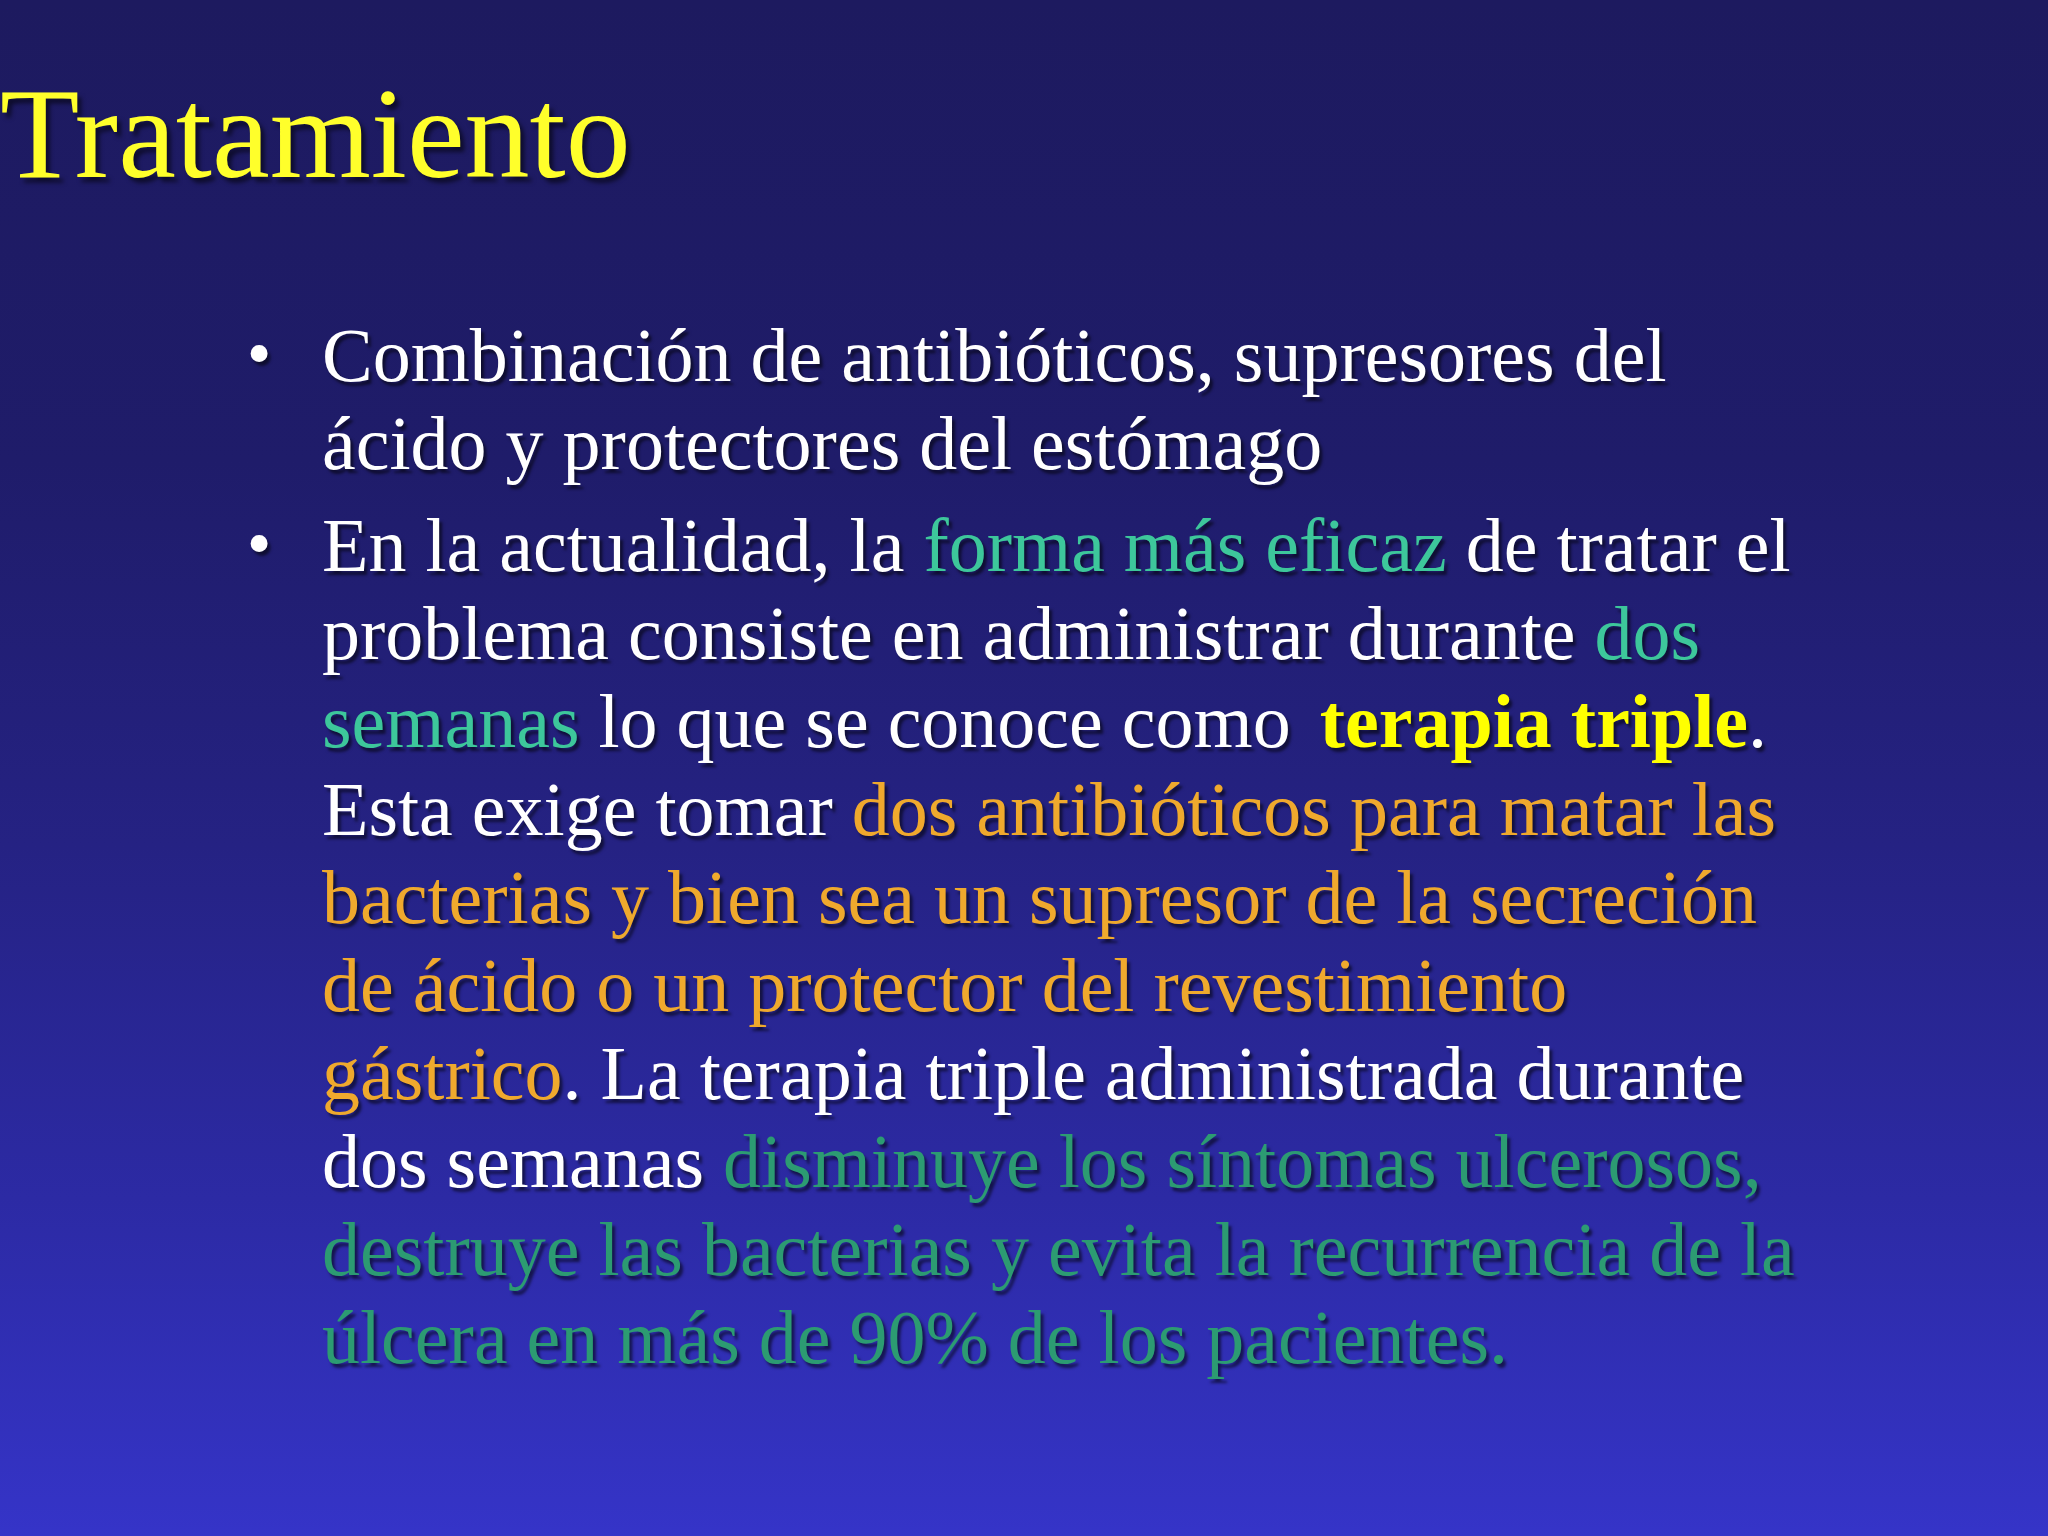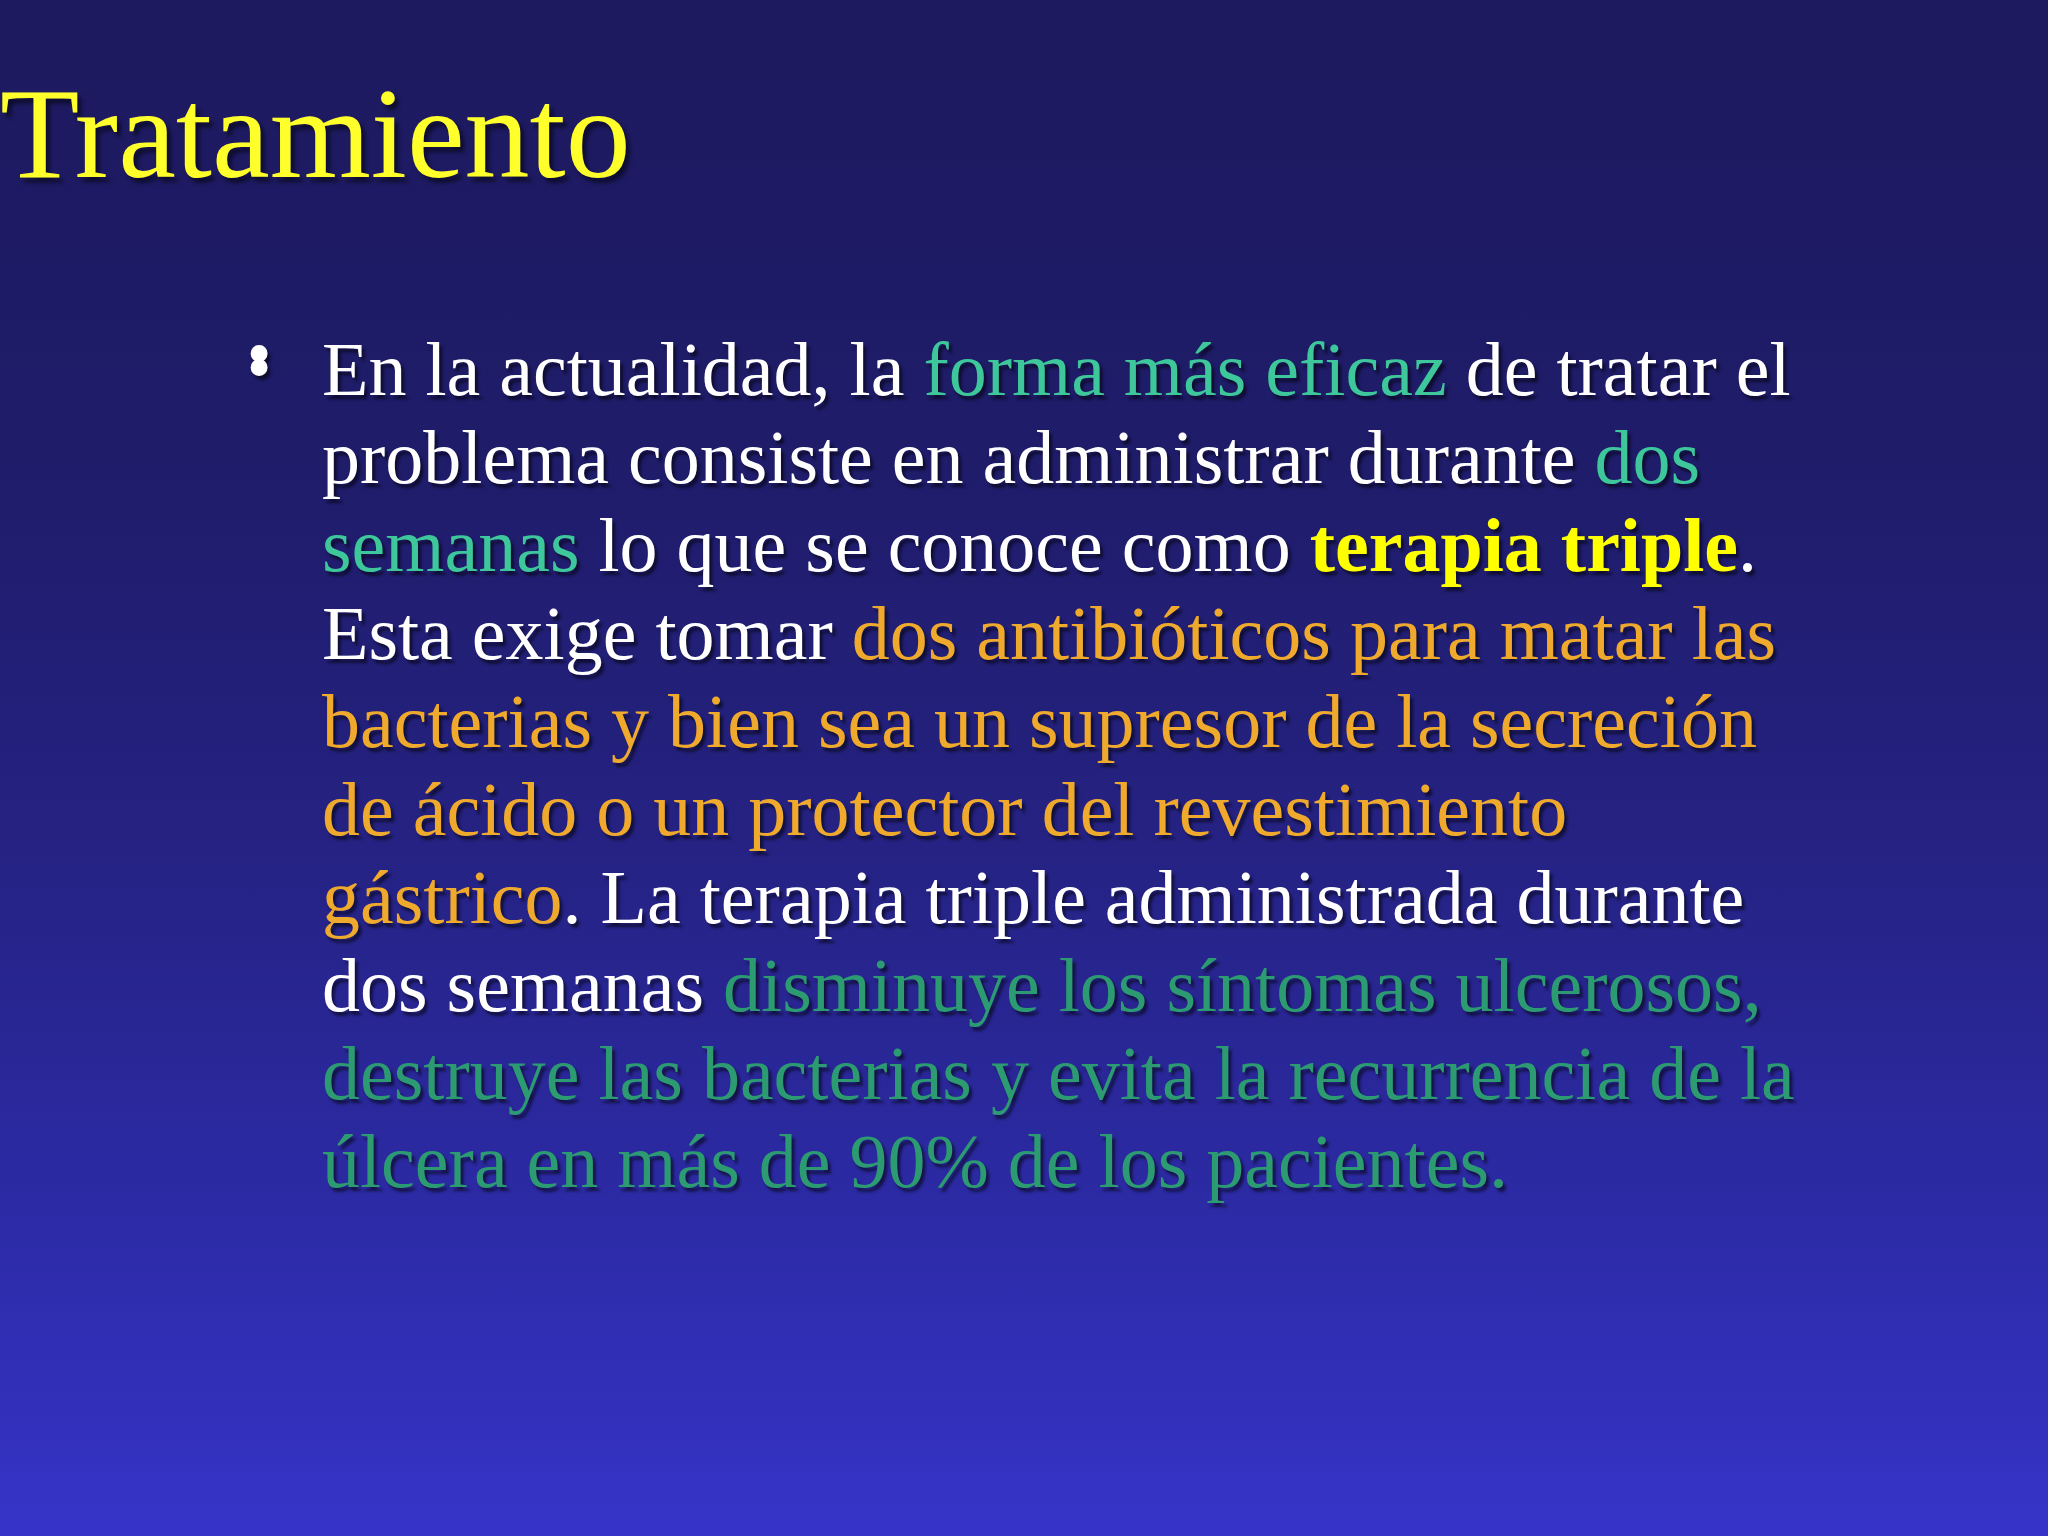--- a/index.html
+++ b/index.html
@@ -59,27 +59,27 @@
     position: absolute;
     left: 2px;
     top: 0;
     font-size: 58px;
     line-height: 88px;
     color: var(--c-white);
     font-family: "DejaVu Sans", sans-serif;
   }
   .seg-white  { color: var(--c-white); }
   .seg-mint   { color: var(--c-mint); }
-  .seg-yellow { color: var(--c-yellow); }
+  .seg-yellow { color: var(--c-yellow); margin-left: 10px; }
   .seg-orange { color: var(--c-orange); }
   .seg-green  { color: var(--c-green); }
   .seg-bold   { font-weight: bold; }
 </style>
 </head>
 <body>
 
 <div class="slide" style="--bg-top: #1D1A5F; --bg-bottom: #3534C8; --c-title: #FFFF2B; --c-white: #FFFFFF; --c-mint: #3DC79B; --c-yellow: #FFFF00; --c-orange: #EFA92D; --c-green: #2C9B72;">
   <h1 class="title">Tratamiento</h1>
   <ul class="bullets" id="bullet-list">
-      <li class="bullet-item"><span class="bullet-marker">•</span></li>
+      <li class="bullet-item"><span class="bullet-marker">•</span><span><span class="seg-white">Combinación de antibióticos, supresores del ácido y protectores del estómago</span></span></li>
       <li class="bullet-item"><span class="bullet-marker">•</span><span><span class="seg-white">En la actualidad, la </span><span class="seg-mint">forma más eficaz</span><span class="seg-white"> de tratar el problema consiste en administrar durante </span><span class="seg-mint">dos semanas</span><span class="seg-white"> lo que se conoce como </span><span class="seg-yellow seg-bold">terapia triple</span><span class="seg-white">. Esta exige tomar </span><span class="seg-orange">dos antibióticos para matar las bacterias y bien sea un supresor de la secreción de ácido o un protector del revestimiento gástrico</span><span class="seg-white">. La terapia triple administrada durante dos semanas </span><span class="seg-green">disminuye los síntomas ulcerosos, destruye las bacterias y evita la recurrencia de la úlcera en más de 90% de los pacientes.</span></span></li>
     </ul>
 </div>
 
 </body></html>

